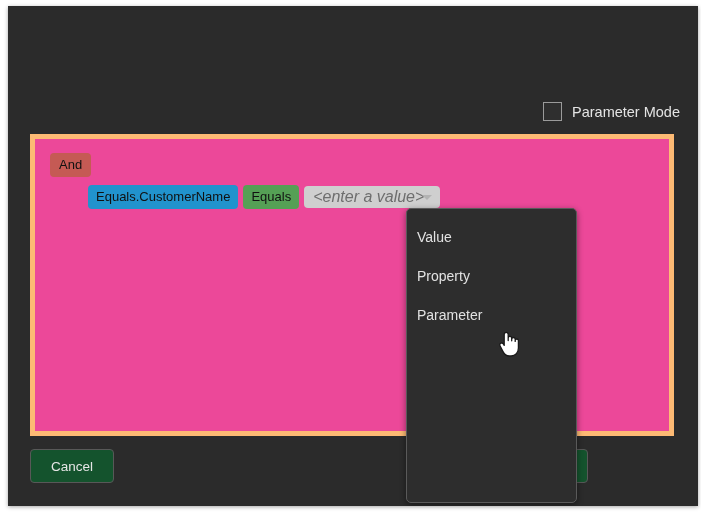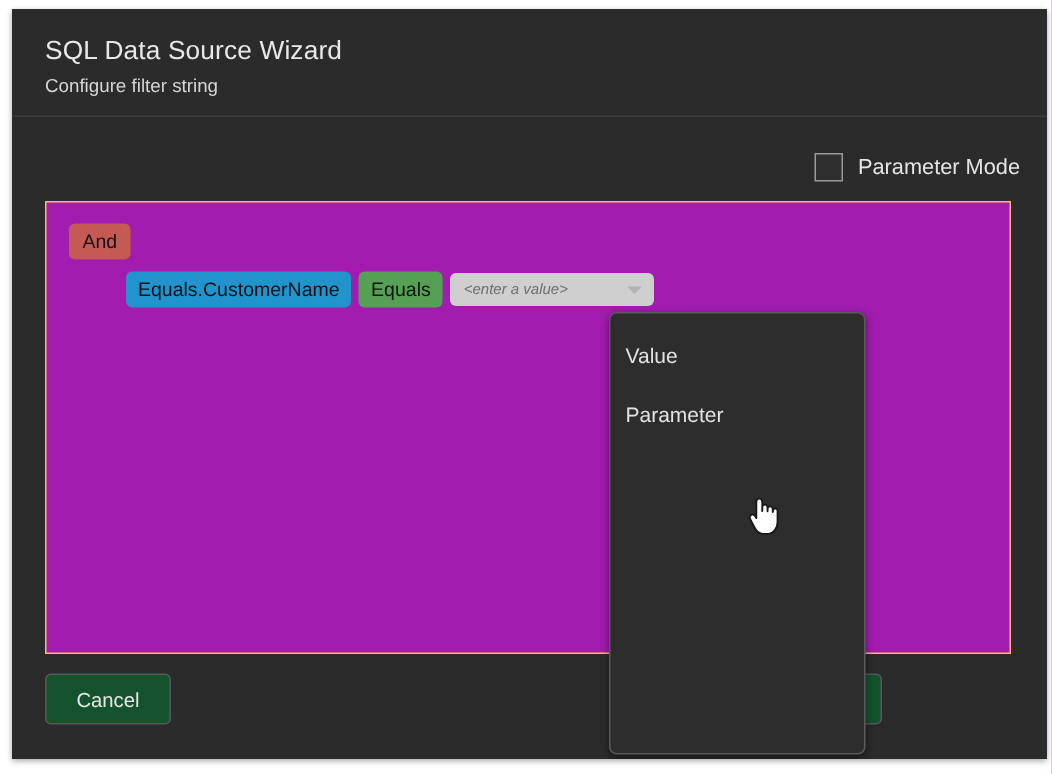--- a/index.html
+++ b/index.html
@@ -86,22 +86,22 @@
     white-space: nowrap;
   }
 
   
   .filter-panel {
     position: absolute;
     left: 22px;
     top: 128px;
     width: 644px;
     height: 302px;
-    border: 1px solid #fdba74;
-    background: #a21caf;
+    border: 5px solid #fdba74;
+    background: #ec4899;
     box-sizing: border-box;
   }
 
   
   .tag {
     display: inline-block;
     border-radius: 4px;
     font-size: 13px;
     color: #111111;
     line-height: 1;
@@ -136,21 +136,21 @@
     position: relative;
     width: 136px;
     height: 22px;
     background: #cfcfcf;
     border-radius: 4px;
     display: flex;
     align-items: center;
     cursor: pointer;
   }
   .value-placeholder {
-    font-size: 10px;
+    font-size: 16px;
     font-style: italic;
     color: #6e6e6e;
     padding-left: 9px;
     white-space: nowrap;
   }
   .value-chevron {
     position: absolute;
     right: 8px;
     top: 9px;
     width: 0;
@@ -222,24 +222,20 @@
     pointer-events: none;
   }
 </style>
 </head>
 <body>
 
 <div id="root">
 
   <div class="dialog">
 
-    <div class="header">
-      <div class="header-title">SQL Data Source Wizard</div>
-      <div class="header-subtitle">Configure filter string</div>
-    </div>
 
     <div class="advanced-row">
       <div class="checkbox"></div>
       <div class="advanced-label">Parameter Mode</div>
     </div>
 
     <div class="filter-panel">
 
       <div class="tag tag-and">And</div>
 
@@ -253,20 +249,21 @@
       </div>
 
     </div>
 
     <button class="btn btn-cancel">Cancel</button>
     <button class="btn btn-back">Back</button>
     <button class="btn btn-next">Next</button>
 
     <div class="dropdown">
       <div class="menu-item">Value</div>
+      <div class="menu-item">Property</div>
       <div class="menu-item">Parameter</div>
     </div>
 
   </div>
 
   <div class="cursor">
     <svg width="22" height="28" viewBox="0 0 22 28" xmlns="http://www.w3.org/2000/svg">
       <path d="M6.2 13.0 L6.2 4.6 C6.2 3.3 7.1 2.4 8.2 2.4 C9.3 2.4 10.2 3.3 10.2 4.6
                L10.2 10.6 L10.2 8.2 C10.2 7.2 11.0 6.4 11.9 6.4 C12.9 6.4 13.7 7.2 13.7 8.2
                L13.7 10.8 L13.7 9.3 C13.7 8.3 14.5 7.5 15.4 7.5 C16.4 7.5 17.2 8.3 17.2 9.3

